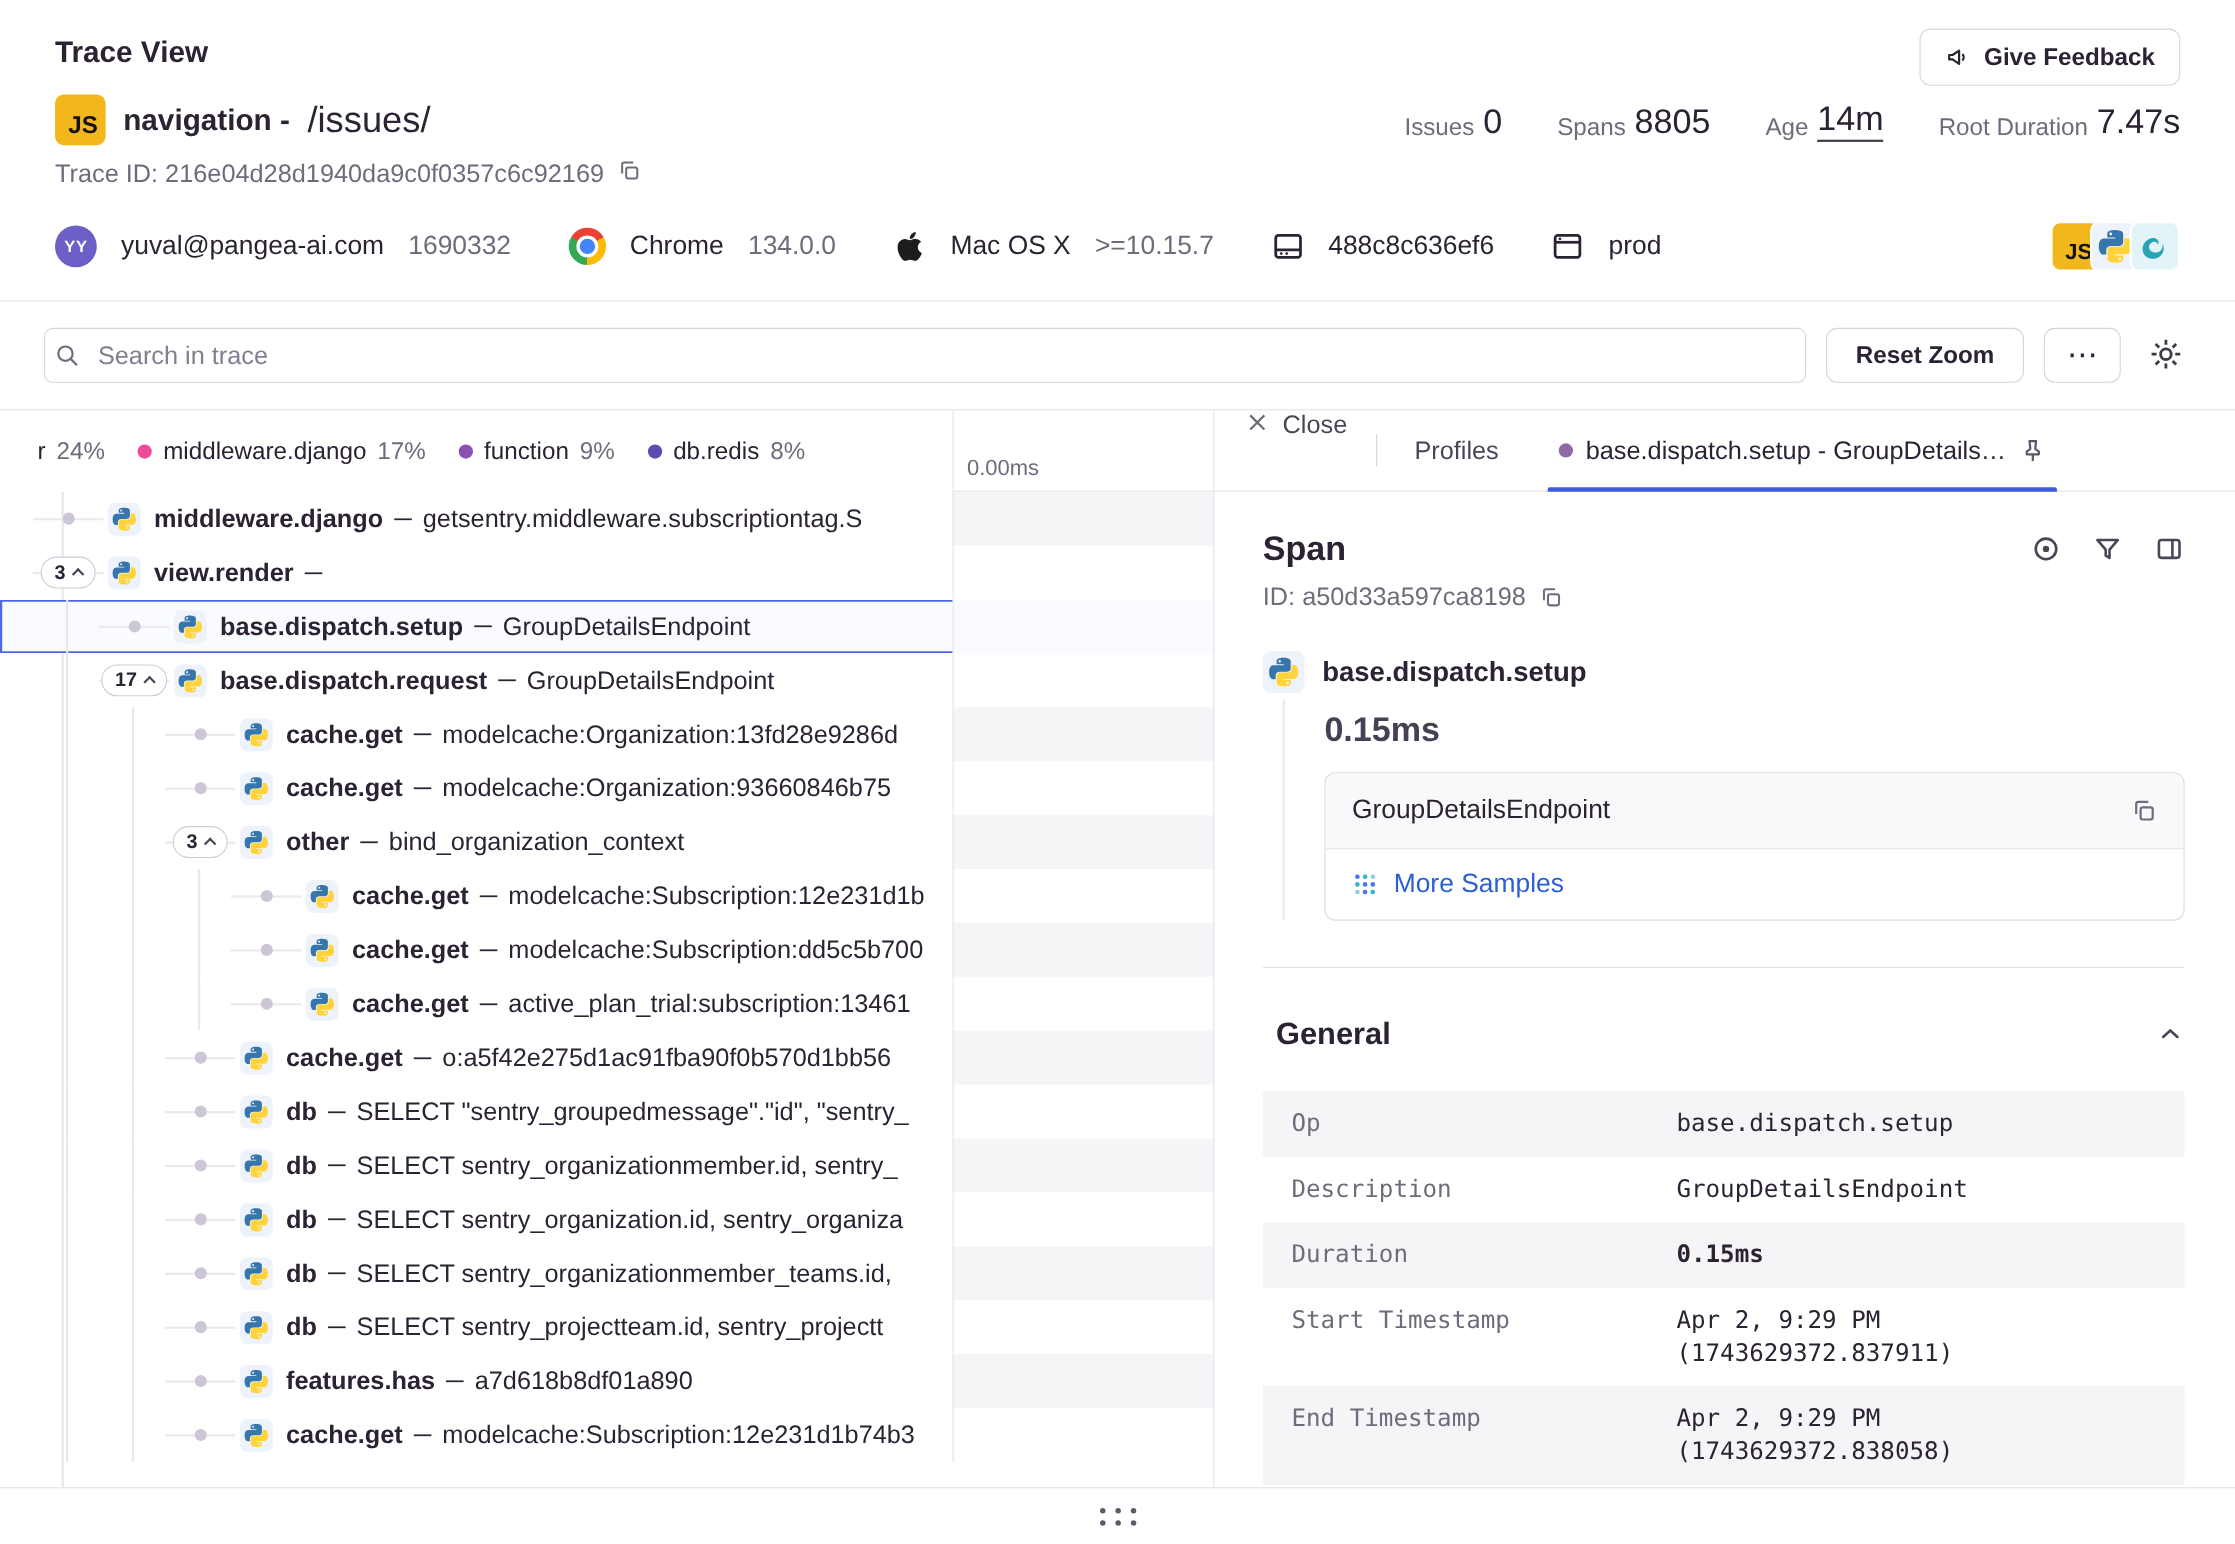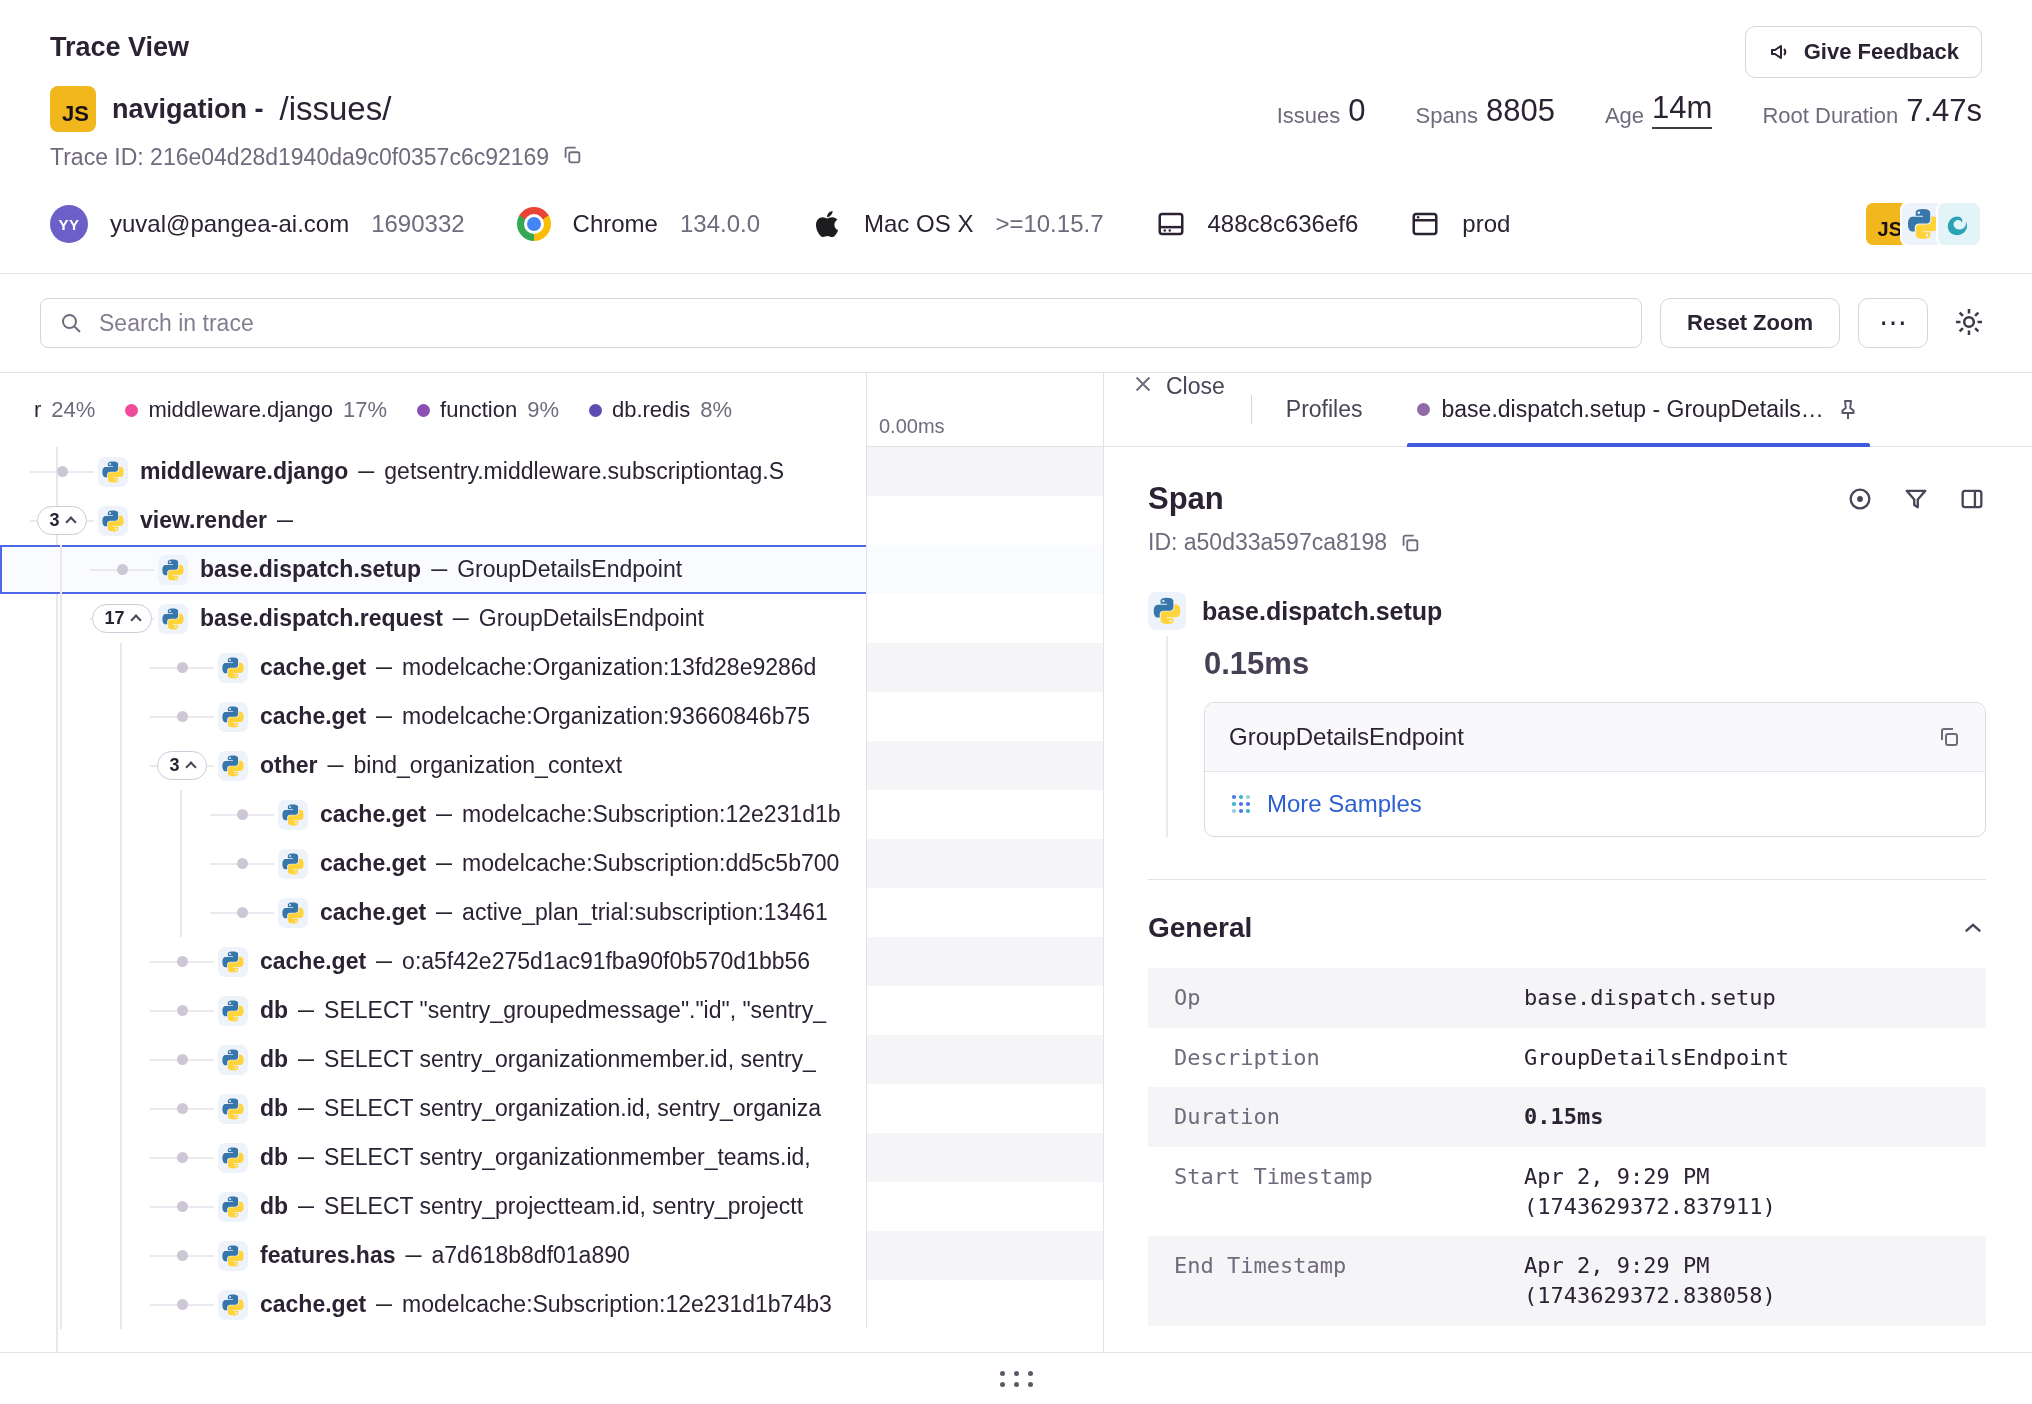--- a/index.html
+++ b/index.html
@@ -51,21 +51,21 @@
   .ptile.js{background:#f1b71c;color:#151019;font-weight:800;font-size:20px;align-items:flex-end;
        justify-content:flex-end;padding:4px 6px}
   .ptile.py{background:#eef3fb}
   .ptile.py svg{width:34px;height:34px}
   .ptile.teal{background:#e2f4f7}
   .ptile.teal svg{width:32px;height:32px}
 
   
   .toolbar{display:flex;align-items:center;gap:18px;padding:24px 40px;flex:0 0 auto}
   .search{flex:1;display:flex;align-items:center;gap:14px;border:1px solid #d8d3de;border-radius:8px;
-       height:50px;padding:0 18px;background:#fff}
+       height:50px;padding:0 8px;background:#fff}
   .search svg{width:24px;height:24px;color:#716a7c;flex:0 0 auto}
   .search input{border:none;outline:none;font-size:23px;flex:1;font-family:inherit;color:#2b2233;background:transparent}
   .search input::placeholder{color:#847d90}
   .btn{height:50px;border:1px solid #d8d3de;border-radius:10px;background:#fff;font-size:22px;font-weight:600;
        padding:0 26px;font-family:inherit;color:#2b2233}
   .btn.more{padding:0 20px;font-size:28px;font-weight:400;line-height:0}
   .gear-btn{border:none;background:none;padding:0 6px;color:#3f3a46}
   .gear-btn svg{width:34px;height:34px}
 
   
@@ -128,21 +128,21 @@
   .span-duration{font-size:31px;font-weight:600;color:#473f53;padding:10px 0 20px}
   .sample-card{border:1px solid #ddd8e2;border-radius:10px;overflow:hidden;background:#fff}
   .sample-hd{display:flex;justify-content:space-between;align-items:center;background:#f9f8fa;
        padding:20px 24px;font-size:24px;border-bottom:1px solid #e7e3ec}
   .sample-hd svg{width:24px;height:24px;color:#716a7c}
   .sample-ft{display:flex;align-items:center;gap:14px;padding:18px 24px;color:#2c5fd2;font-size:24px;font-weight:500}
   .sample-ft svg{width:24px;height:24px}
 
   .general{margin-top:42px;border-top:1px solid #e4e1e8;padding-top:32px}
   .gen-hd{display:flex;justify-content:space-between;align-items:center}
-  .gen-hd h3{font-size:28px;font-weight:700;margin:0}
+  .gen-hd h3{font-size:28px;font-weight:700;margin:12px}
   .gen-hd svg{width:26px;height:26px;color:#4a4457}
   .kv{margin-top:24px;font-family:"DejaVu Sans Mono",monospace}
   .kv-row{display:flex;padding:15px 26px;font-size:22px;line-height:1.35}
   .kv-row:nth-child(odd){background:#f5f4f7}
   .kv-key{width:350px;flex:0 0 auto;color:#716a7c}
   .kv-val{color:#2b2233;white-space:pre-line}
   .kv-row.bold .kv-val{font-weight:700}
 
   
   .bottom-bar{height:52px;flex:0 0 auto;border-top:1px solid #e4e1e8;display:flex;align-items:center;justify-content:center}

